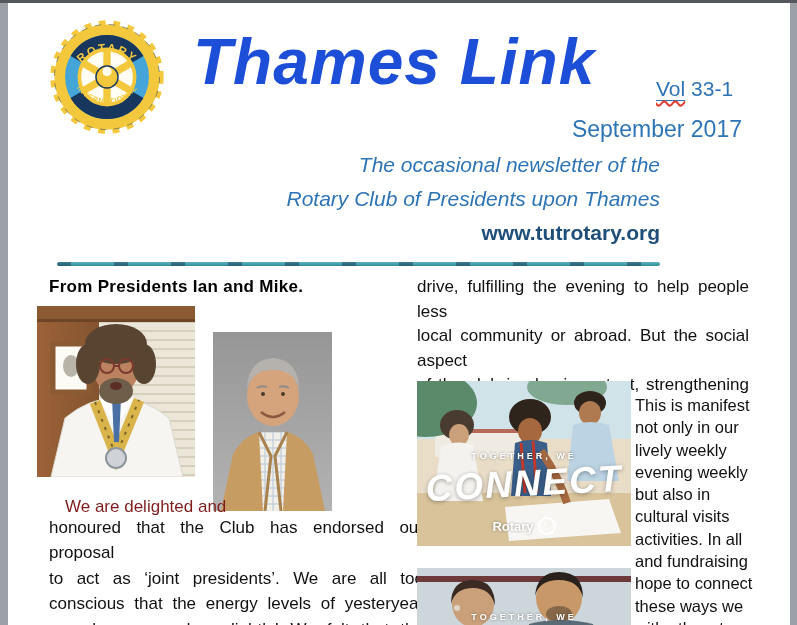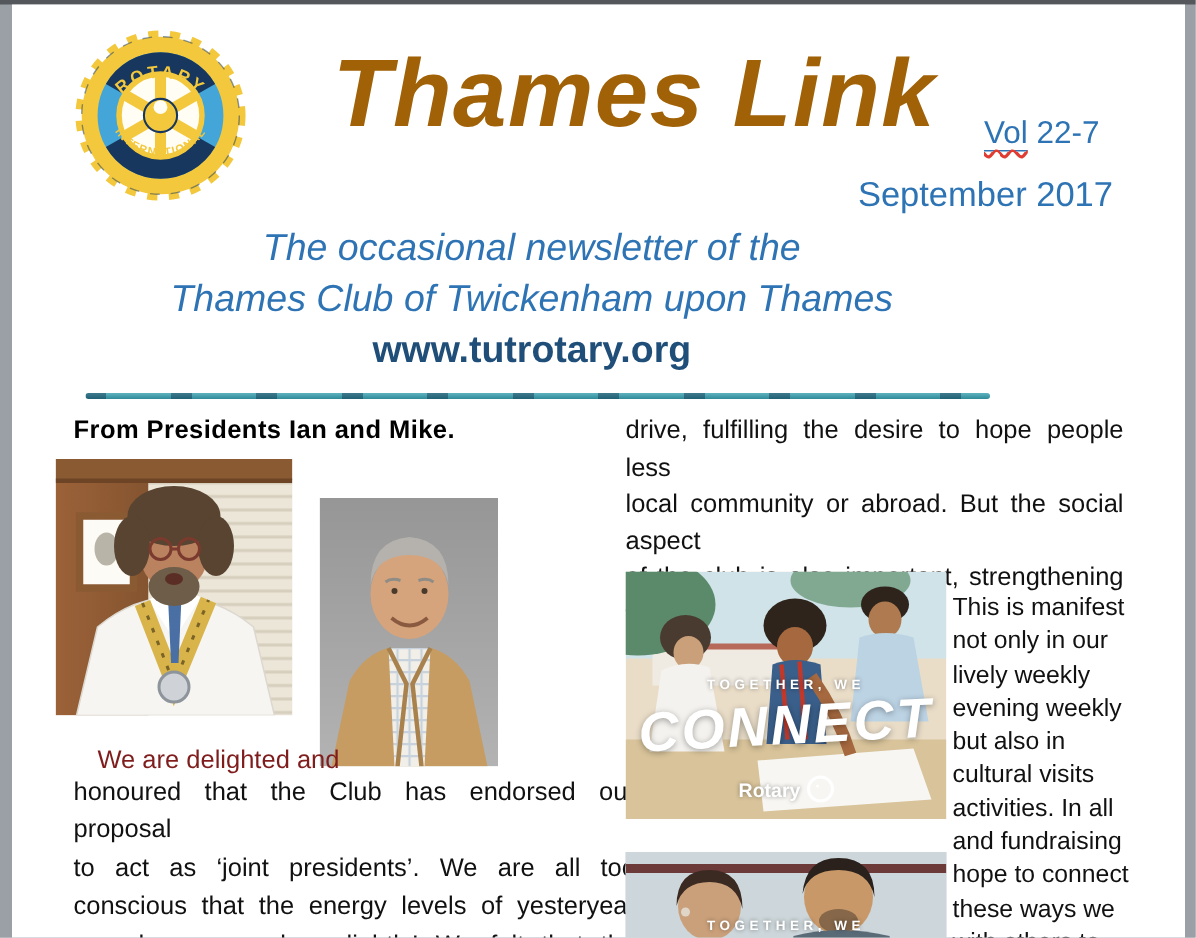--- a/index.html
+++ b/index.html
@@ -3,27 +3,27 @@
 <meta charset="utf-8">
 <style>
   html,body{margin:0;padding:0;width:797px;height:625px;overflow:hidden;
     font-family:"Liberation Sans",sans-serif;background:#9aa0a5;}
   .frame-top{position:absolute;left:0;top:0;width:797px;height:3px;background:#54585c;}
   .page{position:absolute;left:8px;top:3px;width:782px;height:622px;background:#ffffff;overflow:hidden;}
   .abs{position:absolute;}
 
   
   .logo{left:40px;top:15px;width:118px;height:118px;}
-  .title{left:185px;top:22px;width:460px;text-align:center;
-    font-size:64px;font-weight:700;font-style:italic;color:#a16207;letter-spacing:1px;}
+  .title{left:185px;top:22px;width:460px;text-align:left;
+    font-size:64px;font-weight:700;font-style:italic;color:#1d4ed8;letter-spacing:1px;}
   .vol{left:648px;top:74px;font-size:21px;color:#2e74b5;white-space:nowrap;}
   .vol .uw{border-bottom:1px solid #2e74b5;text-decoration:underline wavy #e03c31;text-underline-offset:4px;}
   .date{top:113px;right:48px;font-size:23px;color:#2e74b5;}
-  .subtitle{left:41px;top:145px;width:611px;text-align:center;color:#2e74b5;
-    font-size:25px;font-style:italic;line-height:34px;}
+  .subtitle{left:41px;top:145px;width:611px;text-align:right;color:#2e74b5;
+    font-size:21px;font-style:italic;line-height:34px;}
   .subtitle .web{color:#1f4e79;font-weight:700;font-style:normal;}
   .divider{left:49px;top:259px;width:603px;height:4px;border-radius:2px;
     background:
       repeating-linear-gradient(90deg, rgba(10,30,60,.38) 0 14px, rgba(10,30,60,0) 14px 57px),
       linear-gradient(180deg,#5fb3bf,#2f8a99);}
 
   
   .body-txt{font-size:17px;color:#111;}
   .jline{text-align:justify;text-align-last:justify;}
   .jline.last{text-align-last:left;}
@@ -82,27 +82,27 @@
       </text>
       <text font-size="8" font-weight="bold" fill="#f3c83d" letter-spacing="1" font-family="Liberation Sans, sans-serif">
         <textPath href="#arcB" startOffset="50%" text-anchor="middle">INTERNATIONAL</textPath>
       </text>
     </svg>
   </div>
 
   <div class="abs title">Thames Link</div>
   <div class="abs vol">
     <span class="uw">Vol</span>
-    <span>22-7</span>
+    <span>33-1</span>
   </div>
   <div class="abs date">September 2017</div>
 
   <div class="abs subtitle">
     <div>The occasional newsletter of the</div>
-    <div>Thames Club of Twickenham upon Thames</div>
+    <div>Rotary Club of Presidents upon Thames</div>
     <div class="web">www.tutrotary.org</div>
   </div>
 
   <div class="abs divider"></div>
 
   <div class="abs heading">From Presidents Ian and Mike.</div>
 
   <div class="abs photo1">
     <svg viewBox="0 0 158 171" width="158" height="171">
       <defs>
@@ -169,21 +169,21 @@
   <div class="abs intro body-txt">We are delighted and</div>
   <div class="abs leftpara body-txt">
     <div class="jline">honoured that the Club has endorsed our proposal</div>
     <div class="jline">to act as ‘joint presidents’.  We are all too</div>
     <div class="jline">conscious that the energy levels of yesteryear</div>
     <div class="jline">may have waned – slightly!  We felt that the</div>
 
   </div>
 
   <div class="abs rightpara body-txt">
-    <div class="jline">drive, fulfilling the desire to hope people less</div>
+    <div class="jline">drive, fulfilling the evening to help people less</div>
     <div class="jline">local community or abroad. But the social aspect</div>
     <div class="jline">of the club is also important, strengthening</div>
     <div class="jline last">friendships and trust.</div>
   </div>
 
   <div class="abs connect">
     <svg viewBox="0 0 214 165" width="214" height="165" style="position:absolute;left:0;top:0;">
       <rect width="214" height="165" fill="#e9ddc8"></rect>
       <rect x="0" y="0" width="214" height="58" fill="#cfe3e8"></rect>
       <rect x="18" y="50" width="100" height="26" fill="#f0ebe2"></rect>

